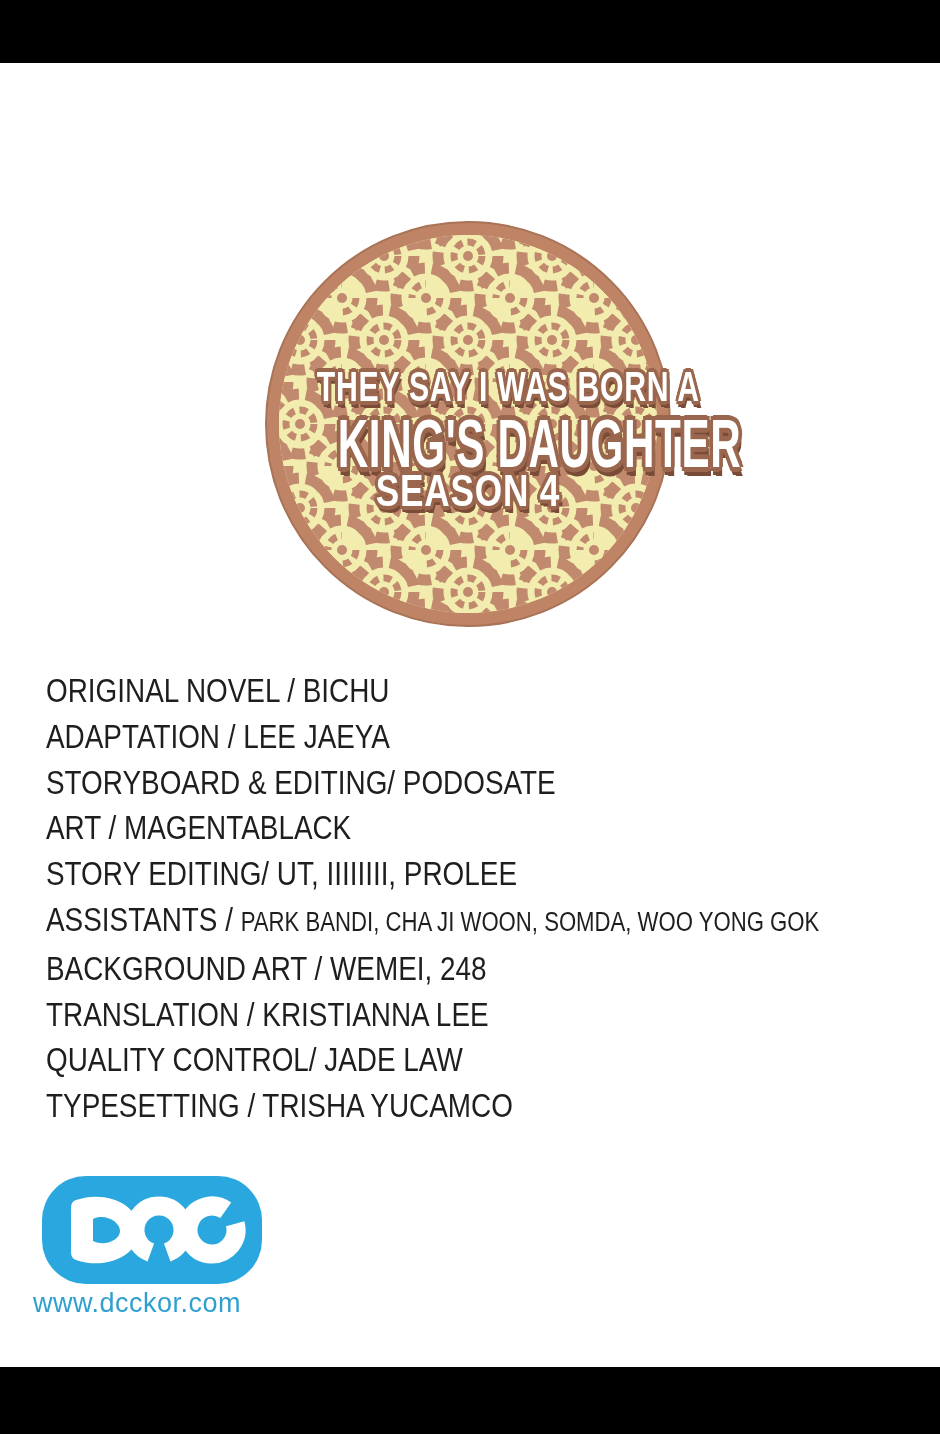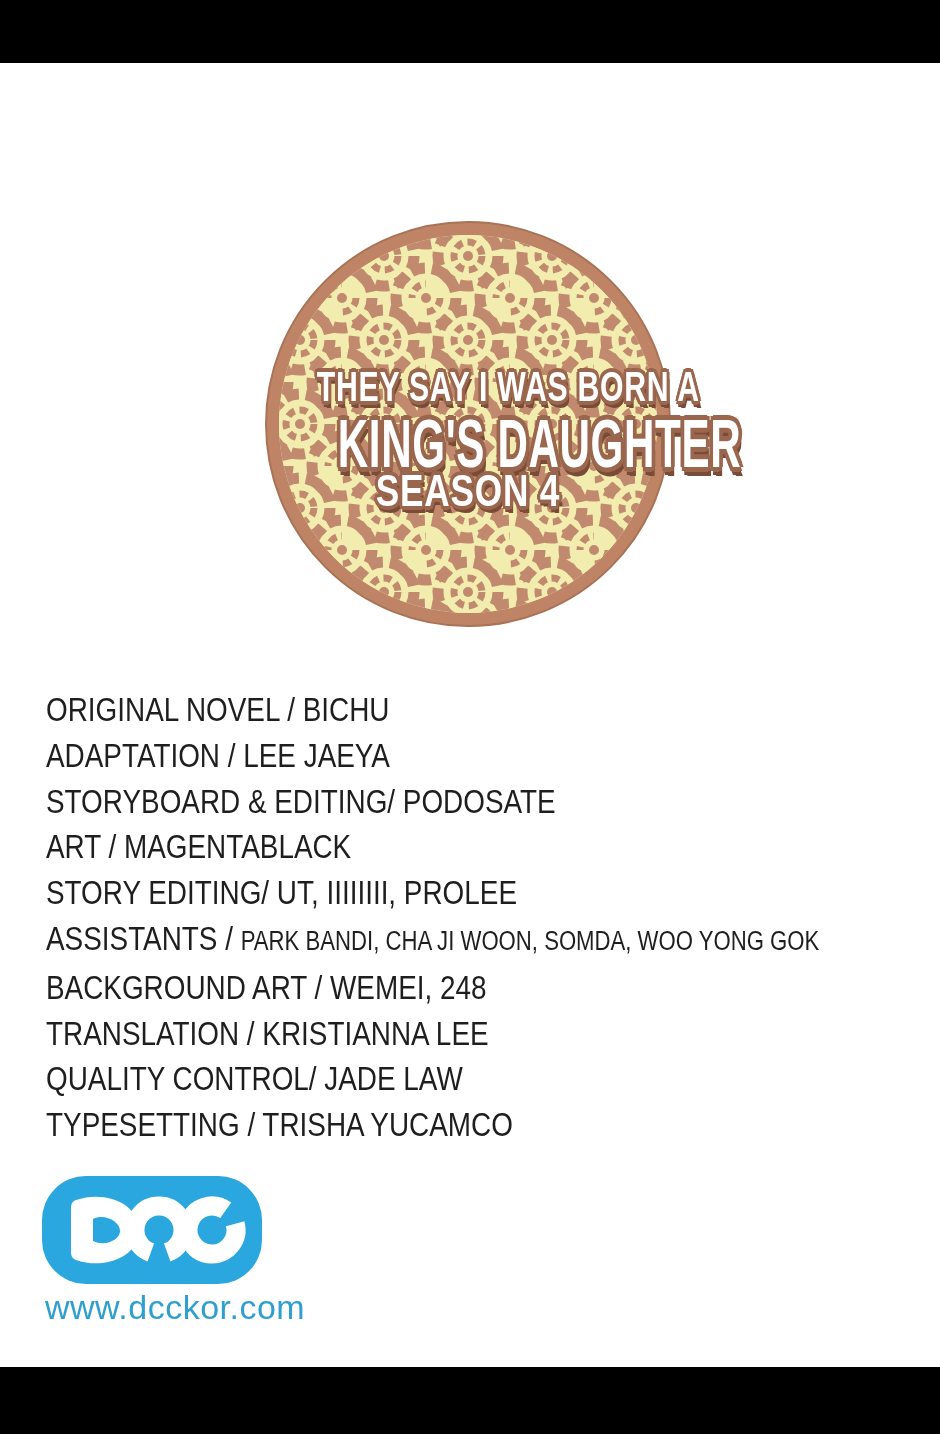--- a/index.html
+++ b/index.html
@@ -42,34 +42,33 @@
     text-shadow:
       -4px 0 var(--outline), 4px 0 var(--outline), 0 -4px var(--outline), 0 4px var(--outline),
       -3px -3px var(--outline), 3px -3px var(--outline), -3px 3px var(--outline), 3px 3px var(--outline),
       0 6px var(--outline_dark), 4px 7px var(--outline_dark);
   }
 
   
   .credits{
     position:absolute;left:46px;top:668px;width:860px;
     color:var(--text_color,#1e1e1e);
-    margin-top:19px;
   }
   .credit-line{
     font-size:34px;line-height:45.8px;white-space:nowrap;
     transform:scaleX(.82);transform-origin:left center;
     letter-spacing:0px;
   }
   .credit-line .small{font-size:27px;}
 
   
   .logo-wrap{position:absolute;left:42px;top:1176px;width:220px;height:108px;}
   .website{
-    position:absolute;left:45px;top:1288px;
-    font-size:34px;letter-spacing:.5px;color:var(--url_blue,#2f9fd0);
+    position:absolute;left:33px;top:1288px;
+    font-size:27px;letter-spacing:.5px;color:var(--url_blue,#2f9fd0);
   }
 </style>
 </head>
 <body>
 
 <div class="bar top"></div>
 <div class="bar bottom"></div>
 
 <div class="medallion-wrap">
   <svg width="420" height="420" viewBox="0 0 420 420">

